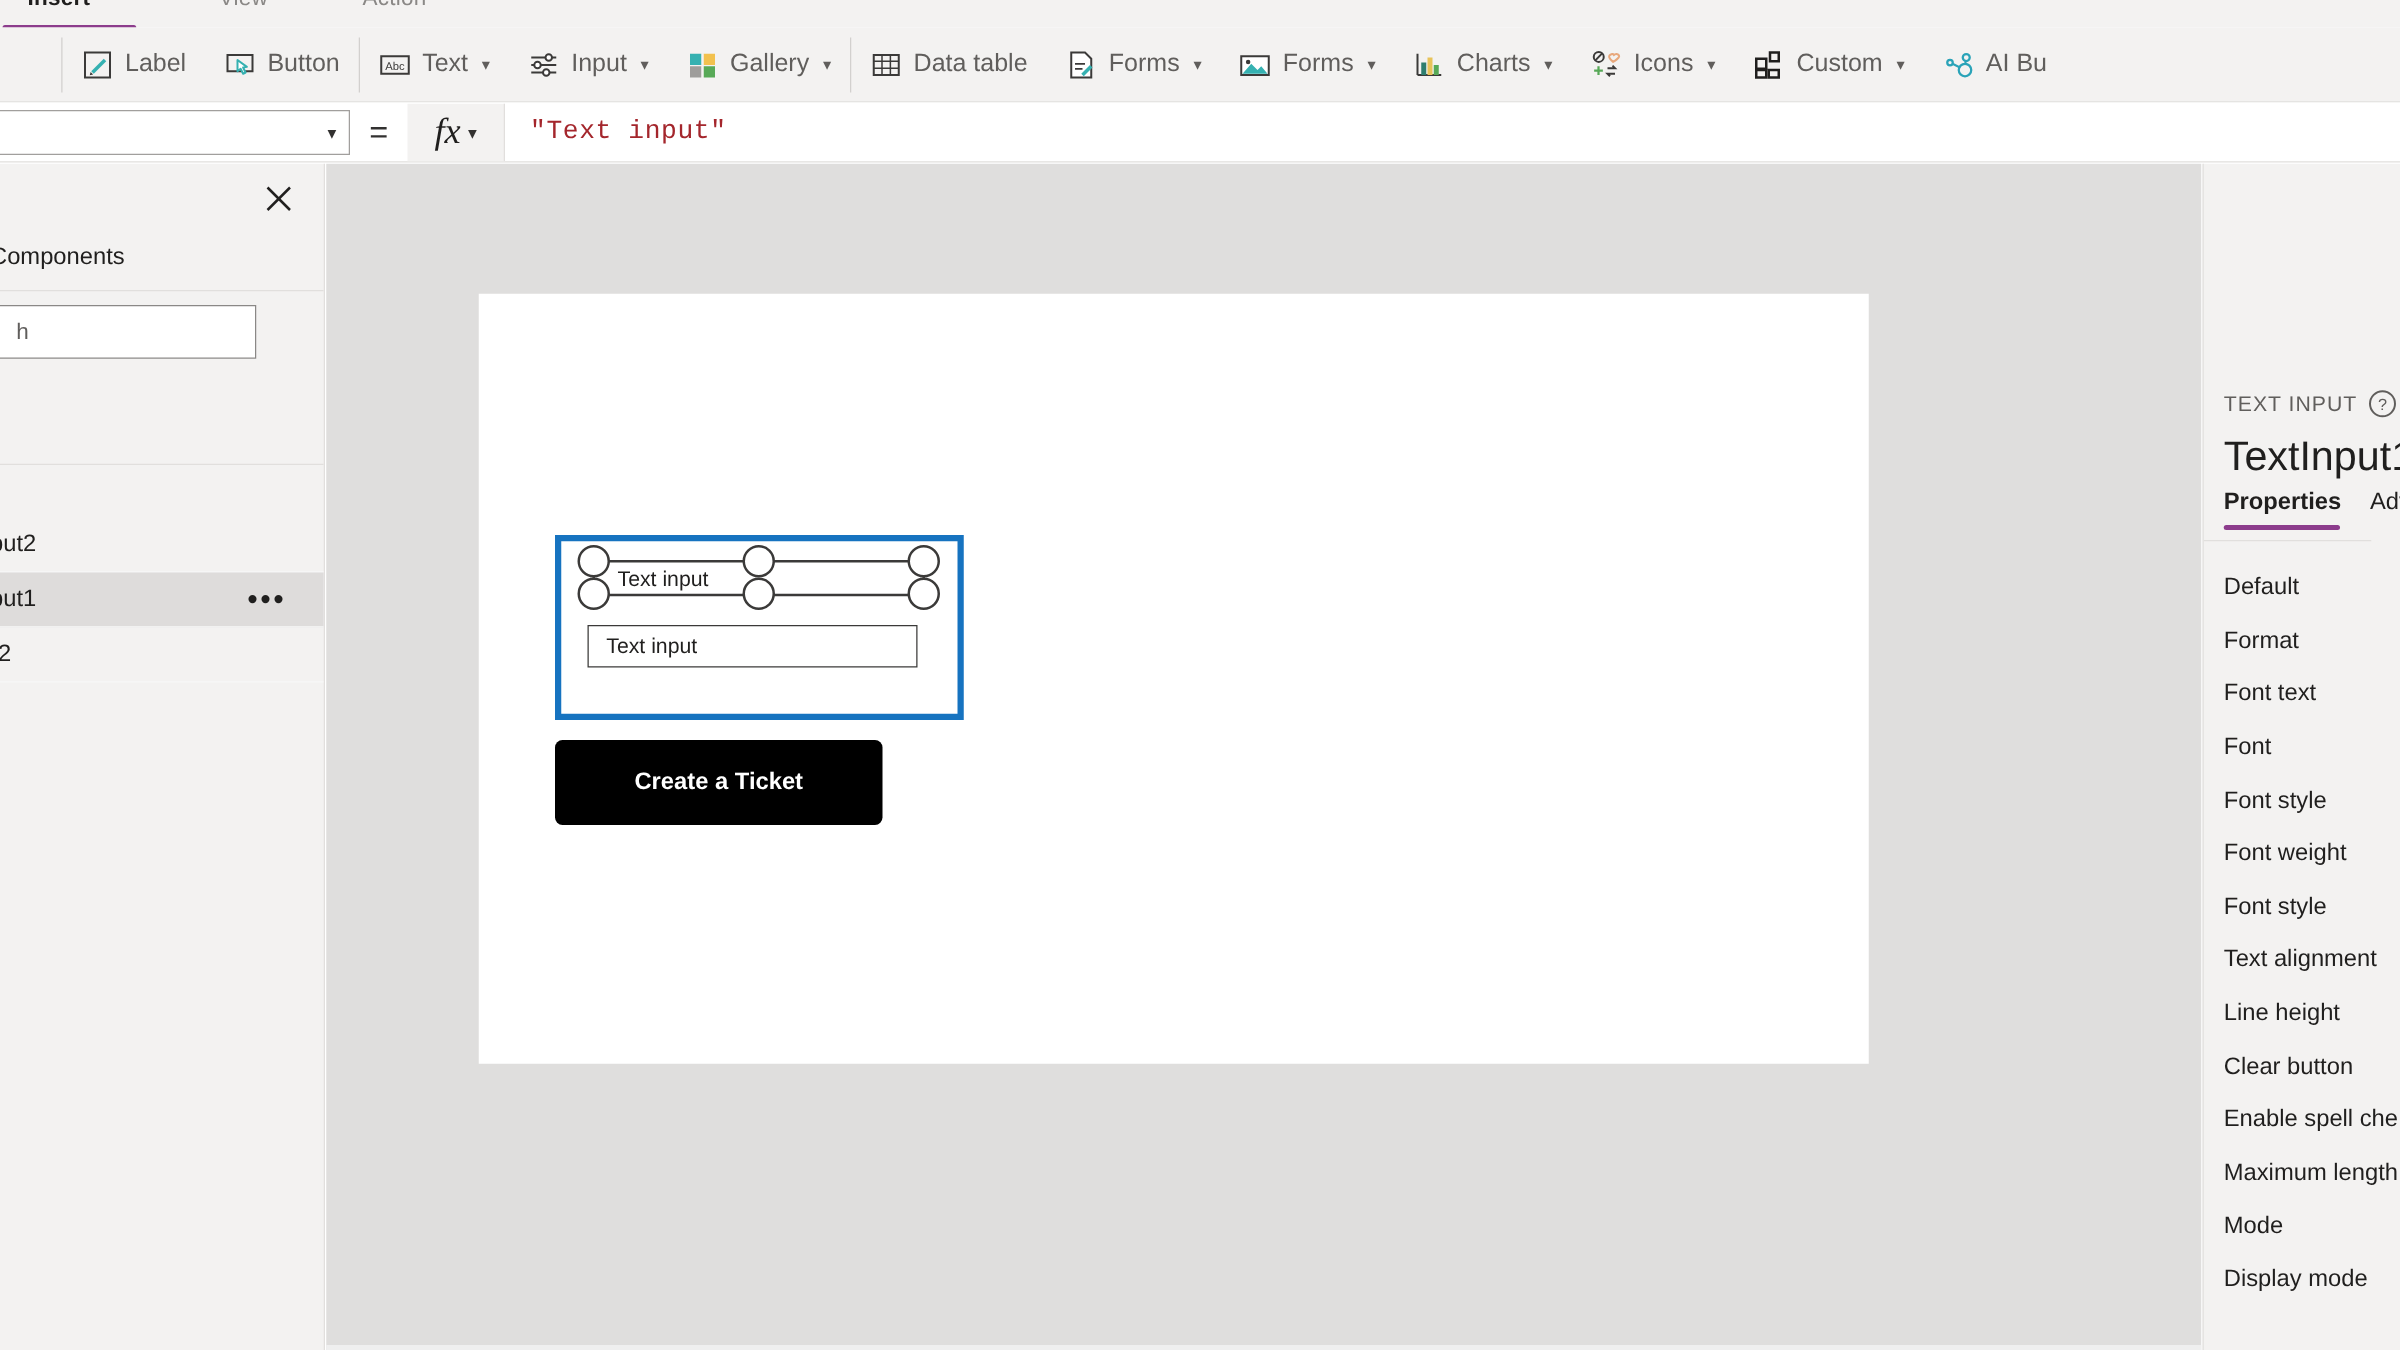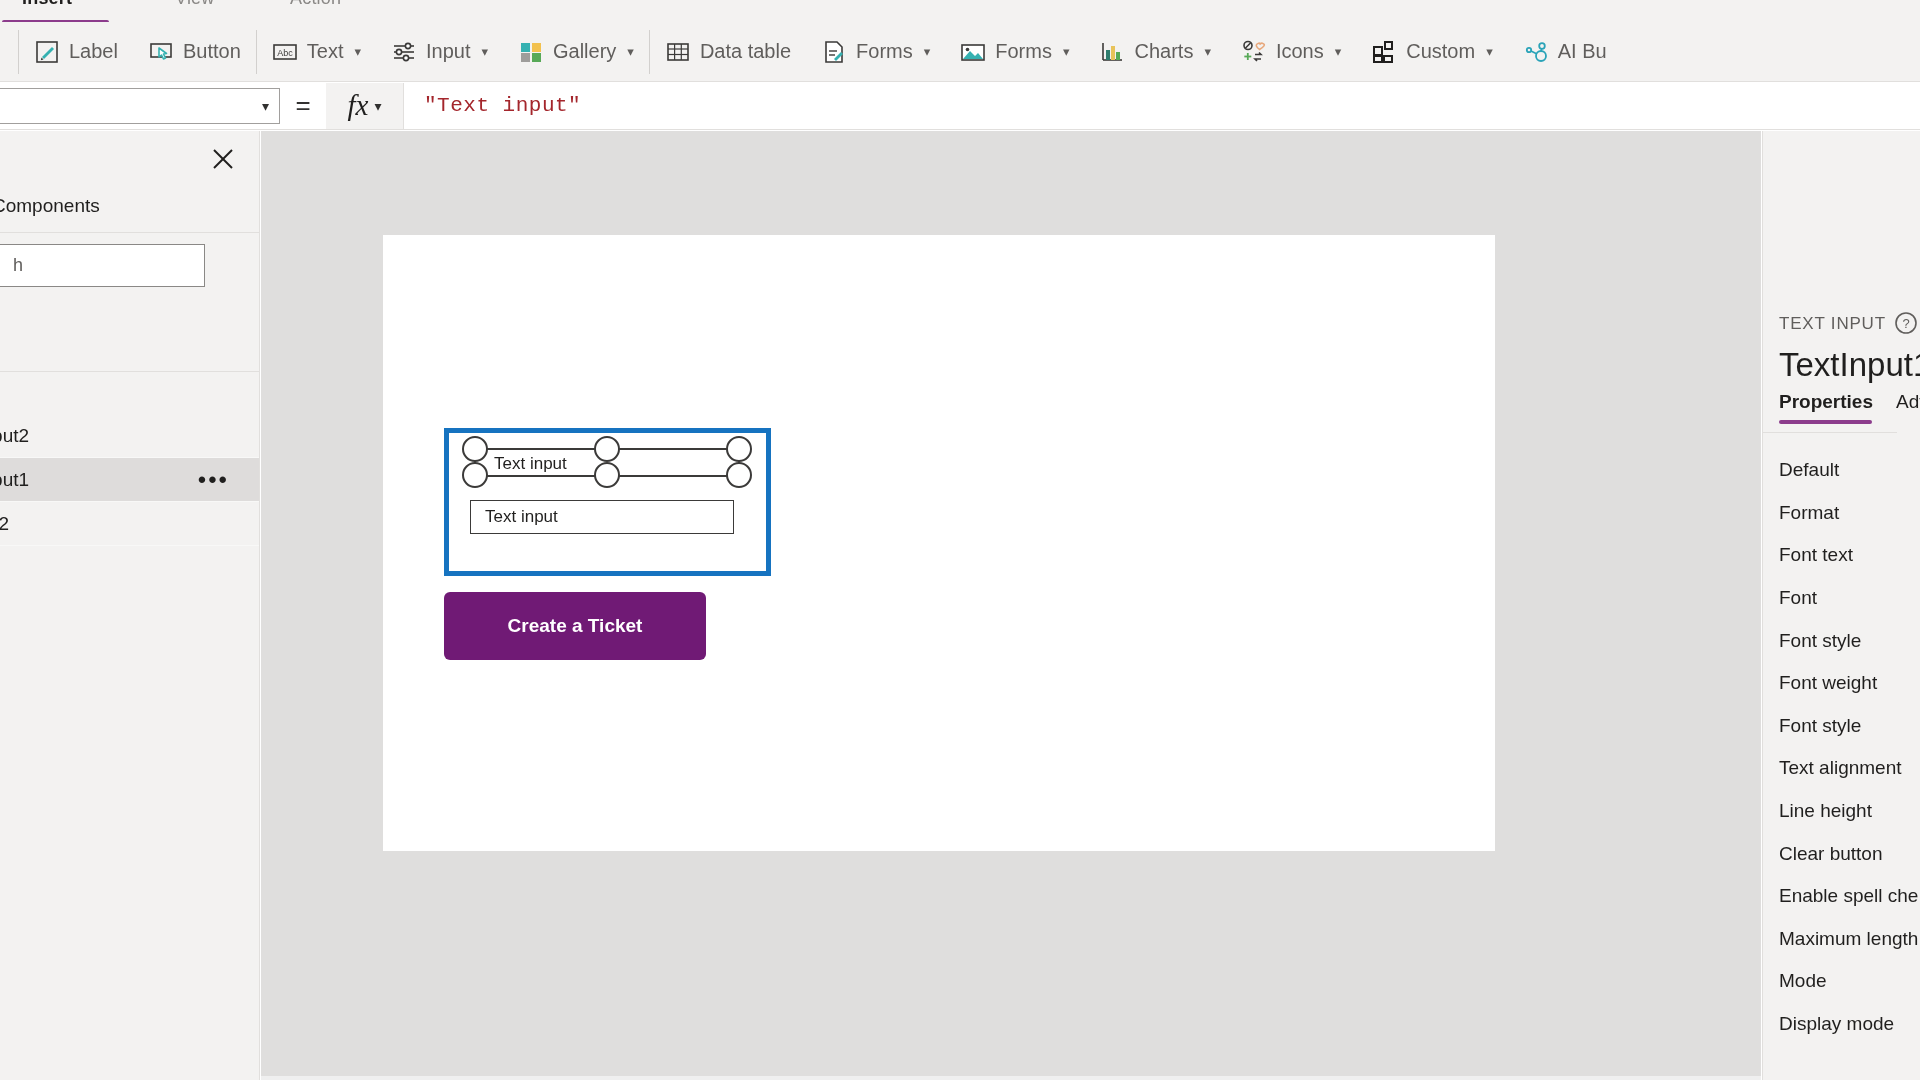--- a/index.html
+++ b/index.html
@@ -27,21 +27,21 @@
   .tab-underline {
     position: absolute; left: 0; top: 20px; height: 4px;
     background: #8c3c8c; border-radius: 2px;
   }
 
   
   #ribbon {
     position: absolute; left: 0; top: 22px; width: 1920px; height: 60px;
     background: #f3f2f1;
     border-bottom: 1px solid #e1dfdd;
-    display: flex; align-items: center;
+    display: flex; align-items: center; padding-left: 31px;
   }
   .rib-sep {
     width: 1px; height: 44px; background: #d2d0ce; flex: 0 0 auto;
   }
   .rib-item {
     display: flex; align-items: center; gap: 9px;
     height: 46px; padding: 0 15px; flex: 0 0 auto;
     cursor: default; white-space: nowrap;
   }
   .rib-label { font-size: 20px; color: #605e5c; }
@@ -182,21 +182,21 @@
   }
   #ghost .glabel {
     position: absolute; left: 32px; top: 18px;
     font-size: 17px; color: #201f1e; z-index: 3;
   }
 
   
   #ticket-btn {
     position: absolute; left: 61px; top: 357px;
     width: 262px; height: 68px;
-    background: #701a75; border-radius: 6px;
+    background: #000000; border-radius: 6px;
     display: flex; align-items: center; justify-content: center;
     color: #ffffff; font-size: 19px; font-weight: bold;
     cursor: pointer;
   }
 
   
   #proppanel {
     position: absolute; left: 1762px; top: 131px;
     width: 158px; height: 949px;
     background: #f3f2f1;

